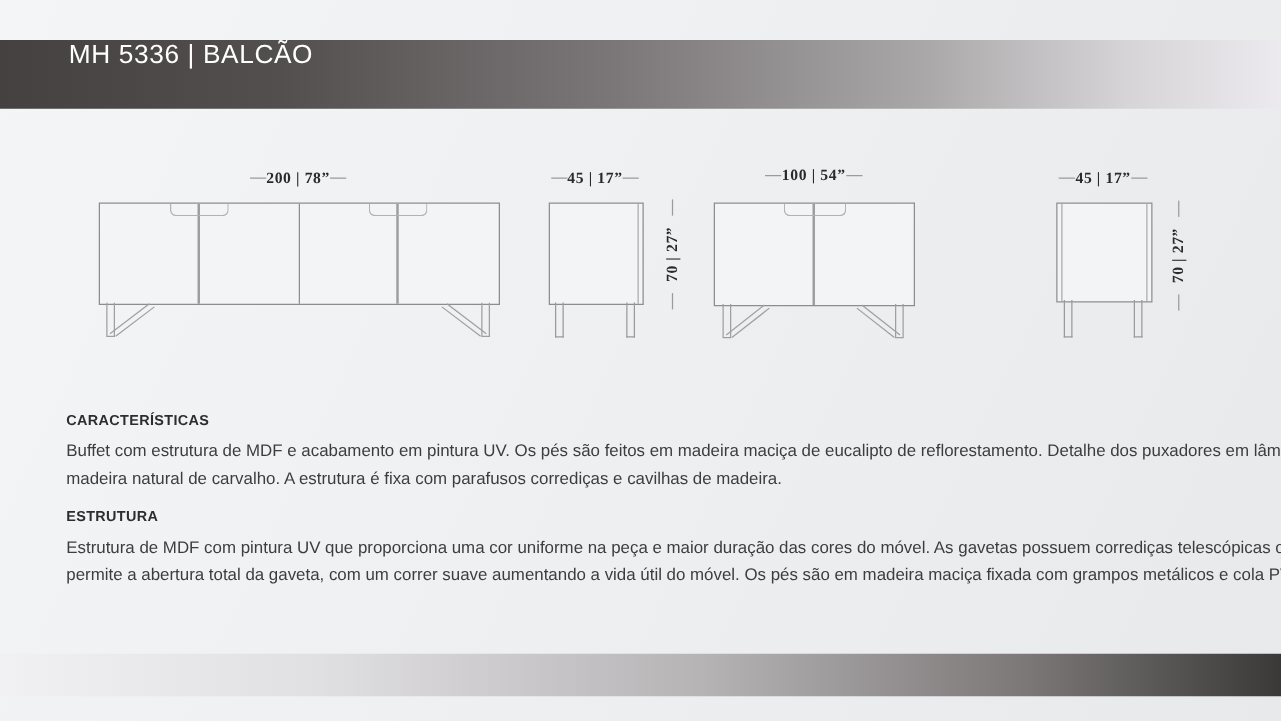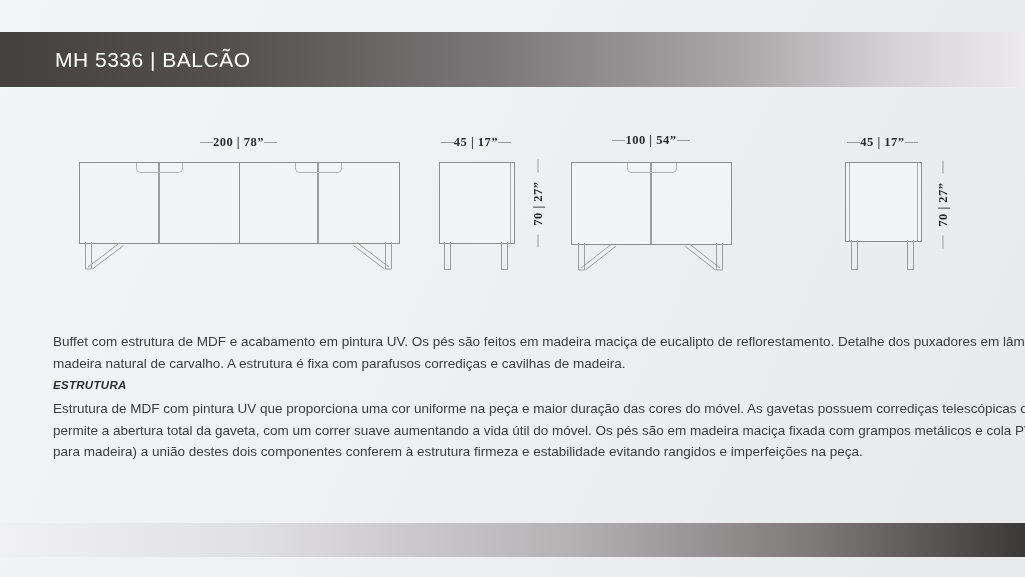--- a/index.html
+++ b/index.html
@@ -7,21 +7,21 @@
     position:relative;
     width:1025px;height:577px;
     background:linear-gradient(115deg,#f4f5f7 0%,#eef0f2 45%,#e7e9eb 100%);
     font-family:"Liberation Sans",sans-serif;
     overflow:hidden;
   }
   
   .header-bar{
     position:absolute;left:0;top:32px;width:1025px;height:55px;
     background:linear-gradient(to right,#464141 0%,#544f4f 22%,#7b7778 48%,#aaa7a8 72%,#d6d4d7 88%,#eceaee 100%);
-    display:flex;align-items:center;
+    display:flex;align-items:flex-start;
   }
   .page-title{
     margin:0 0 0 55px;
     font-size:21px;font-weight:400;letter-spacing:.5px;
     color:#ffffff;font-family:"Liberation Sans",sans-serif;
   }
   .footer-bar{
     position:absolute;left:0;top:523px;width:1025px;height:34px;
     background:linear-gradient(to right,#f1f1f3 0%,#e0dfe1 25%,#b6b3b5 55%,#7c7878 80%,#3b3838 100%);
   }
@@ -54,21 +54,21 @@
   .leg-post{
     position:absolute;width:5px;height:27px;
     border:1px solid #9a9a9a;border-top:none;background:transparent;
   }
   
   .text-block{position:absolute;left:53px;top:331px;width:900px;}
   .section-heading{
     margin:0 0 7px 0;font-size:11.5px;font-weight:600;letter-spacing:.3px;
     color:#2d2d2d;font-family:"Liberation Sans",sans-serif;
   }
-  .section-heading.second{margin-top:5px;font-style:italic;}
+  .section-heading.second{margin-top:15px;}
   .para-line{
     font-size:13.5px;line-height:21.5px;color:#3d3d3d;white-space:nowrap;
   }
 </style>
 </head>
 <body>
 
 <div class="page">
 
   <header class="header-bar">
@@ -141,23 +141,23 @@
   </div>
   <div class="leg-post" style="left:851px;top:240px;height:29px;"></div>
   <div class="leg-post" style="left:907px;top:240px;height:29px;"></div>
   <div class="vdim" style="left:883px;top:196px;">
     <span class="dash"></span>
     <span class="dim-text">70 | 27”</span>
     <span class="dash"></span>
   </div>
 
   <section class="text-block">
+    <h2 class="section-heading">CARACTERÍSTICAS</h2>
     <div class="para-line">Buffet com estrutura de MDF e acabamento em pintura UV. Os pés são feitos em madeira maciça de eucalipto de reflorestamento. Detalhe dos puxadores em lâmina de</div>
     <div class="para-line">madeira natural de carvalho. A estrutura é fixa com parafusos corrediças e cavilhas de madeira.</div>
     <h2 class="section-heading second">ESTRUTURA</h2>
     <div class="para-line">Estrutura de MDF com pintura UV que proporciona uma cor uniforme na peça e maior duração das cores do móvel. As gavetas possuem corrediças telescópicas o que</div>
     <div class="para-line">permite a abertura total da gaveta, com um correr suave aumentando a vida útil do móvel. Os pés são em madeira maciça fixada com grampos metálicos e cola PVA (própria</div>
-    <div class="para-line">para madeira) a união destes dois componentes conferem à estrutura firmeza e estabilidade evitando rangidos e imperfeições na peça.</div>
   </section>
 
   <footer class="footer-bar"></footer>
 
 </div>
 
 </body></html>

